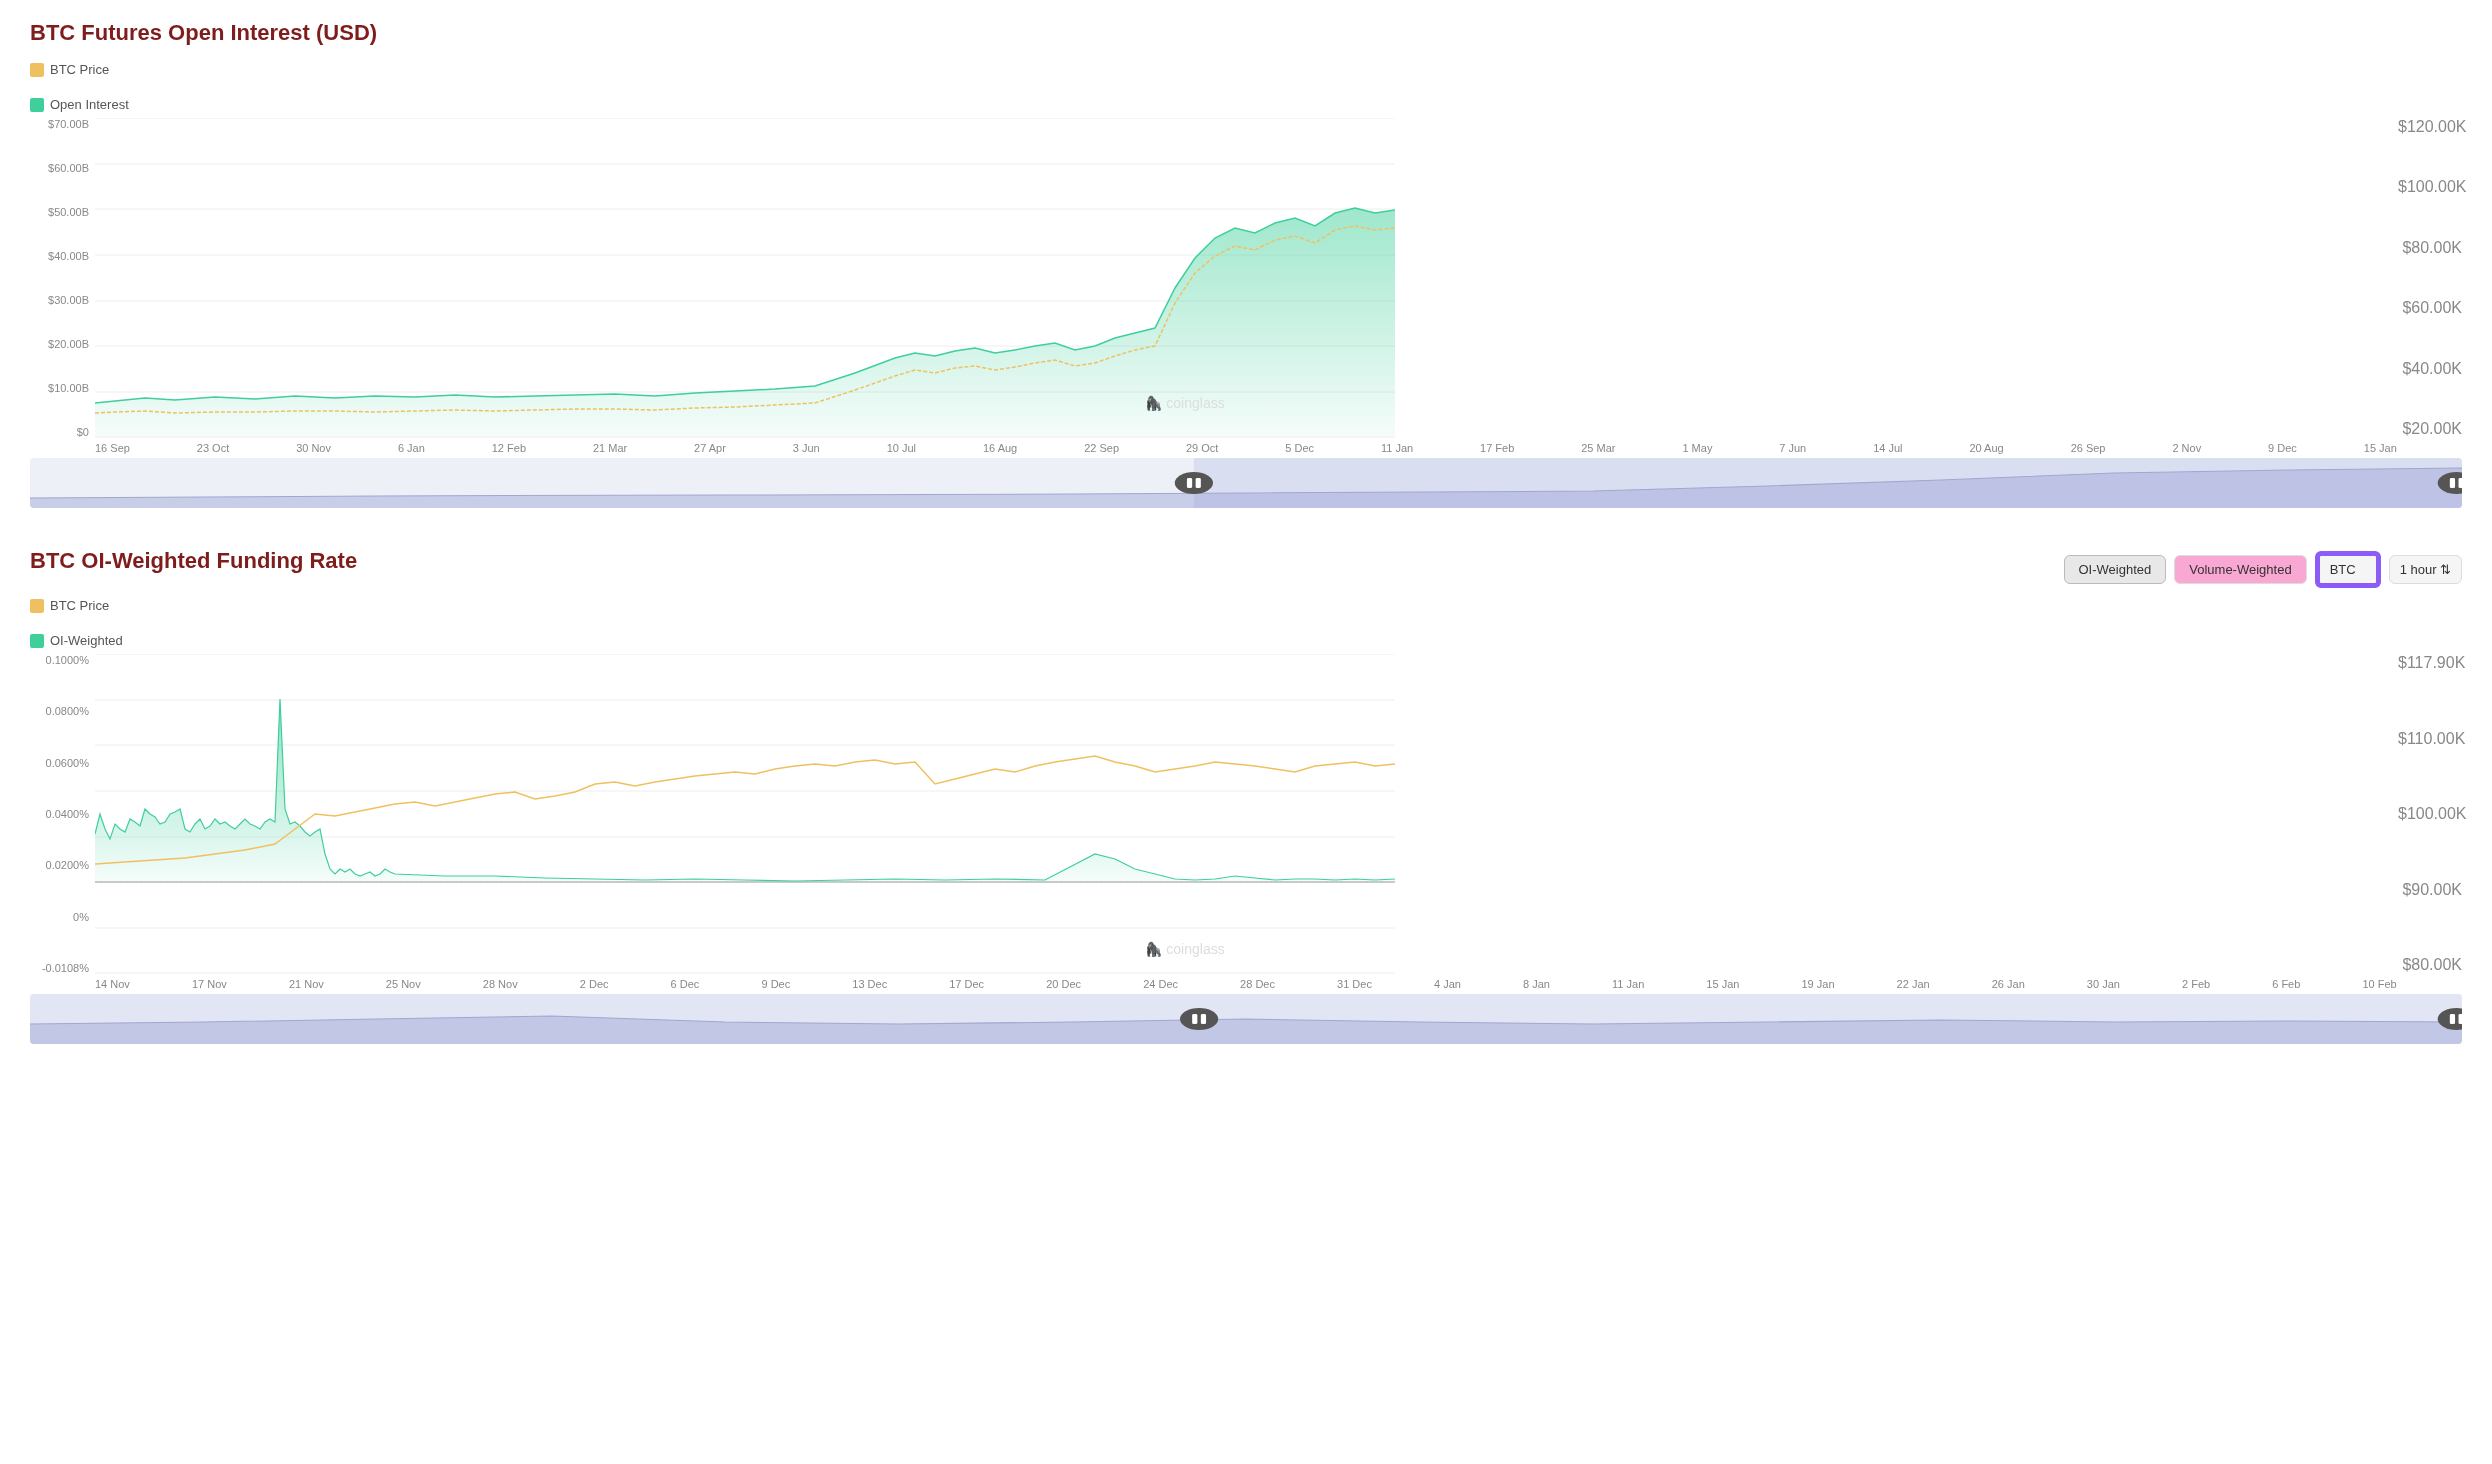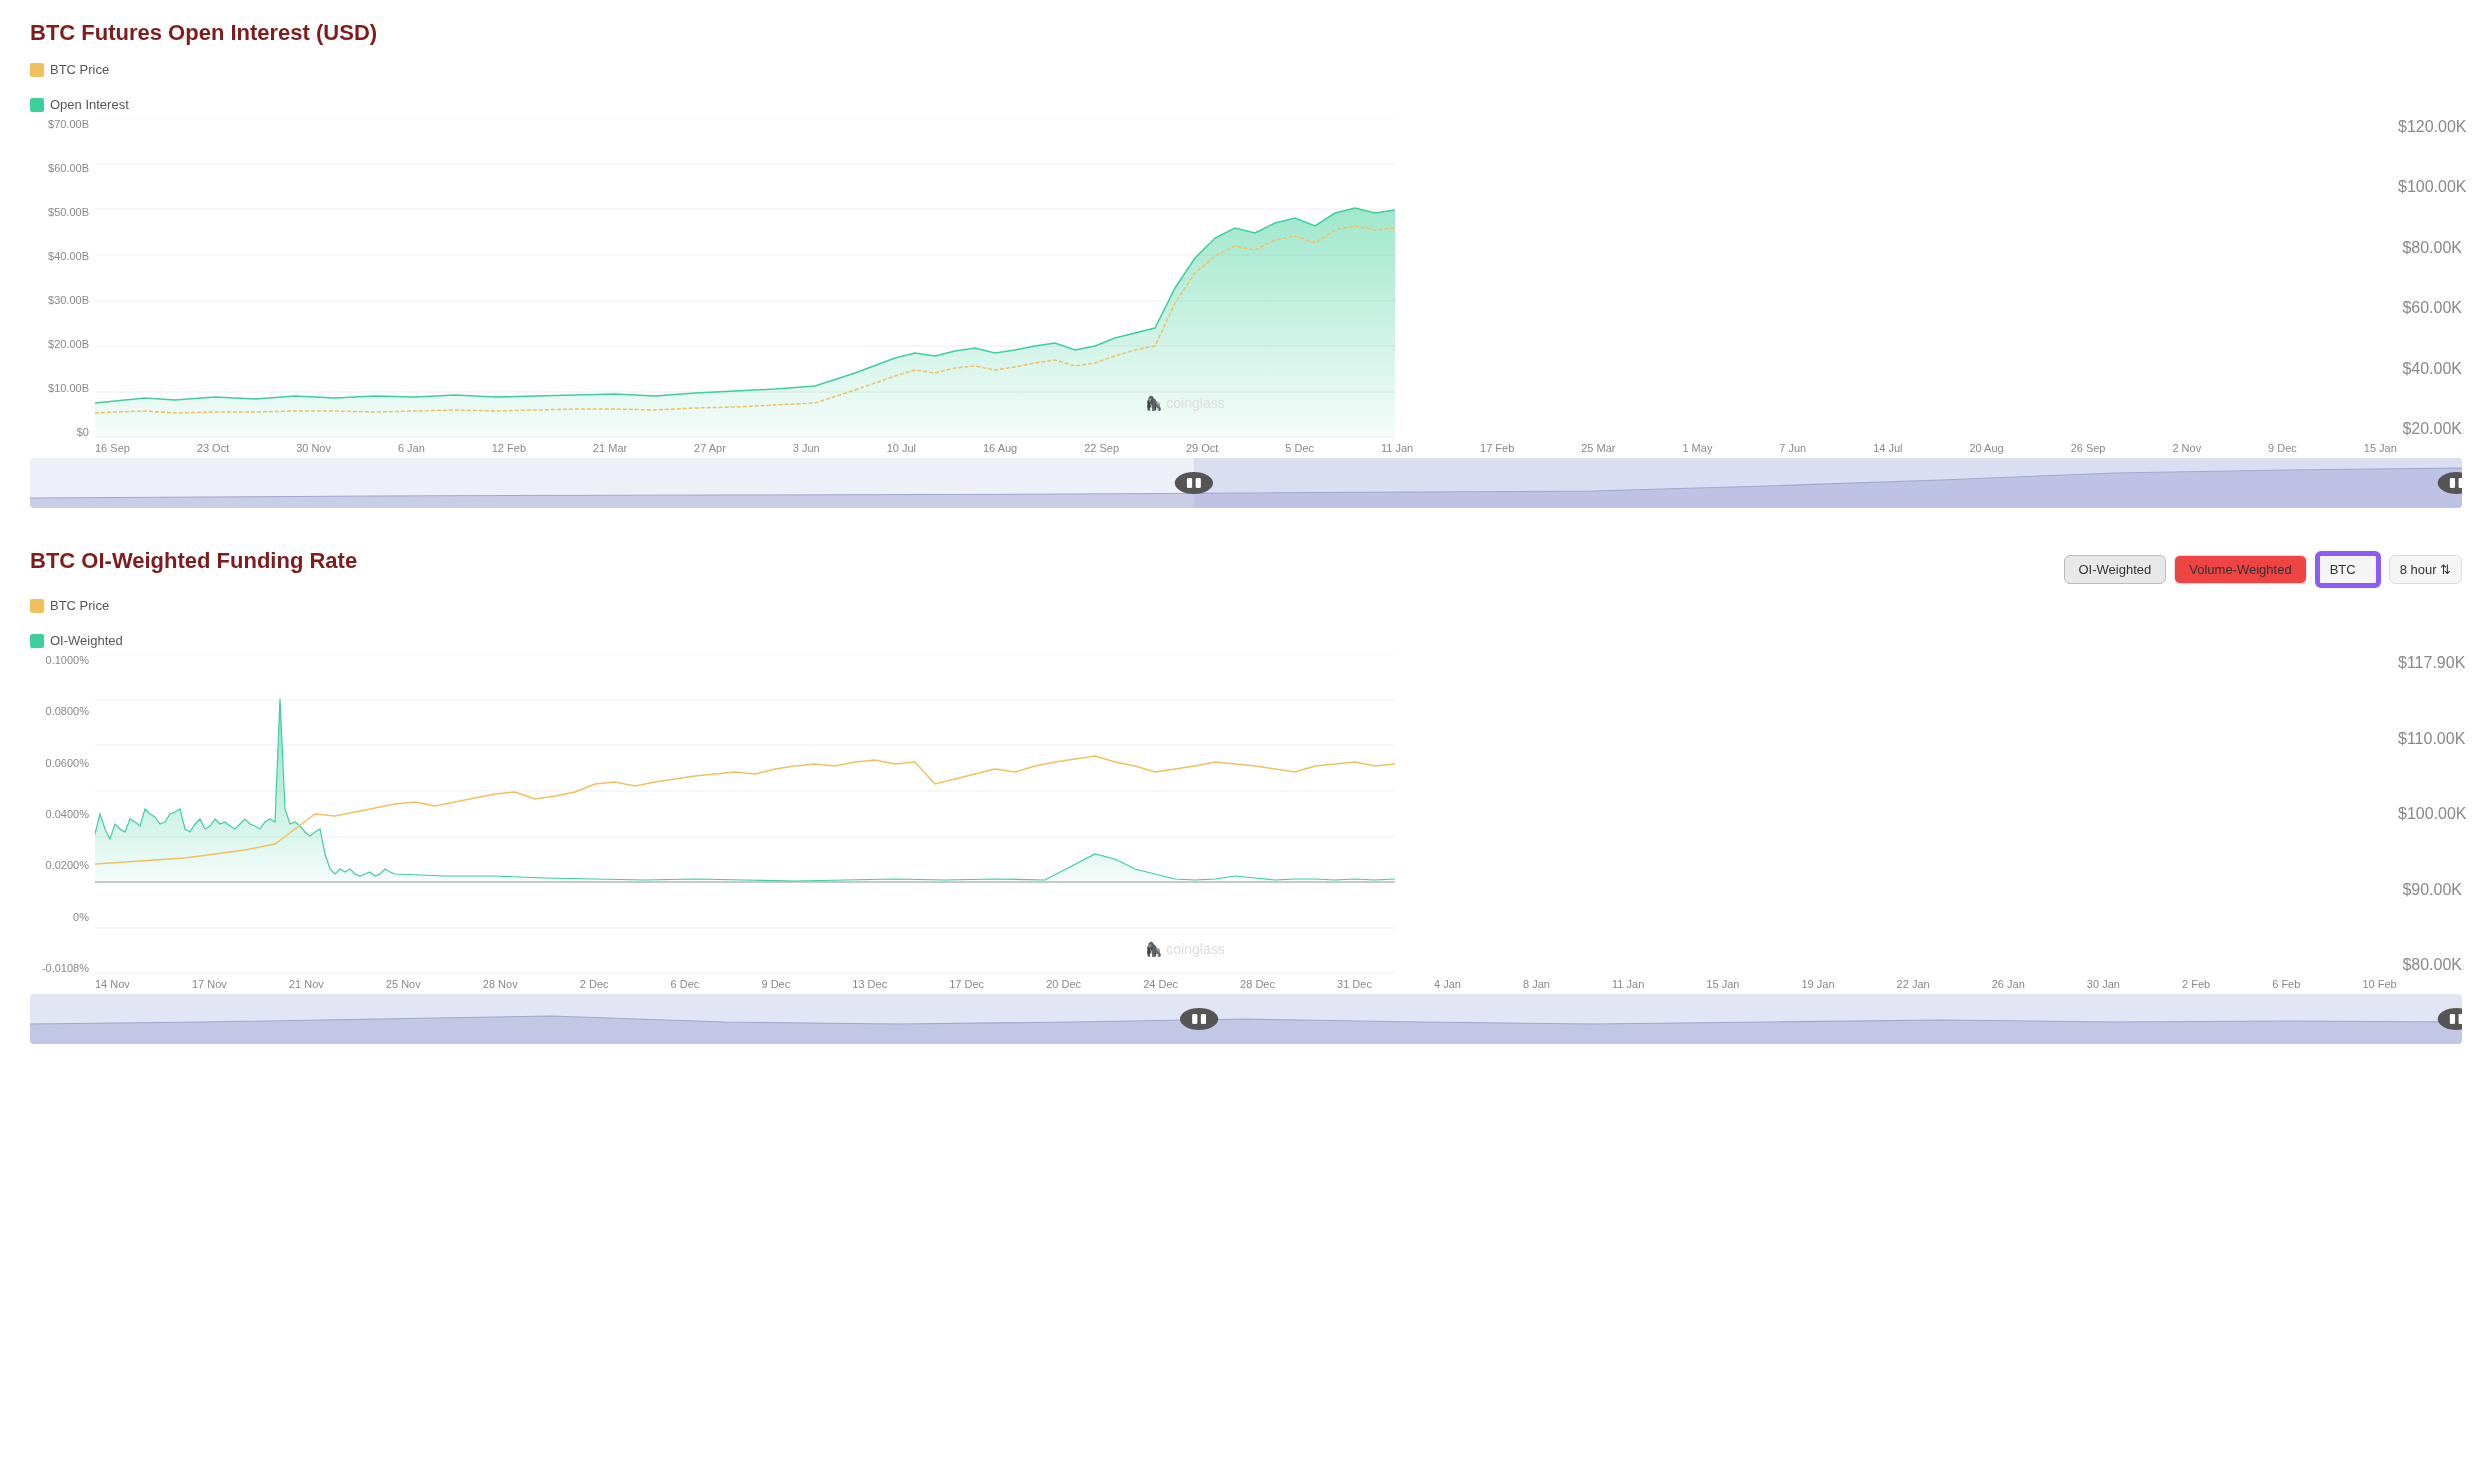--- a/index.html
+++ b/index.html
@@ -45,21 +45,21 @@
     }
     .chart-controls {
       display: flex;
       align-items: center;
       gap: 8px;
     }
     .ctrl-btn {
       padding: 6px 14px;
       border-radius: 6px;
       border: 1px solid #ddd;
-      background: #ef4444;
+      background: #f9a8d4;
       font-size: 13px;
       color: #333;
       cursor: pointer;
     }
     .ctrl-btn.active {
       background: #e8e8e8;
       border-color: #bbb;
     }
     .ctrl-select {
       padding: 6px 20px 6px 10px;
@@ -268,21 +268,21 @@
 <div class="chart-section">
   <div class="chart-header">
     <h2 class="chart-title">BTC OI-Weighted Funding Rate</h2>
     <div class="chart-controls">
       <button class="ctrl-btn active">OI-Weighted</button>
       <button class="ctrl-btn">Volume-Weighted</button>
       <select class="ctrl-select">
         <option>BTC</option>
         <option>ETH</option>
       </select>
-      <button class="ctrl-stepper">8 hour ⇅</button>
+      <button class="ctrl-stepper">1 hour ⇅</button>
     </div>
   </div>
 
   <div class="legend">
     <div class="legend-item">
       <div class="legend-dot" style="background:#f0c060;"></div>
       <span>BTC Price</span>
     </div>
     <div class="legend-item">
       <div class="legend-dot" style="background:#3ecf9a;"></div>

